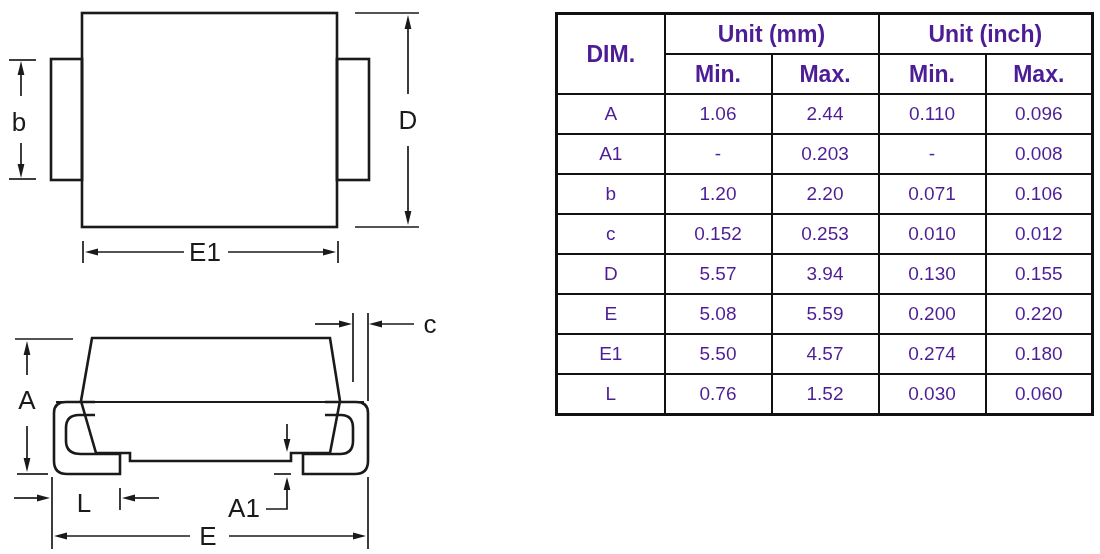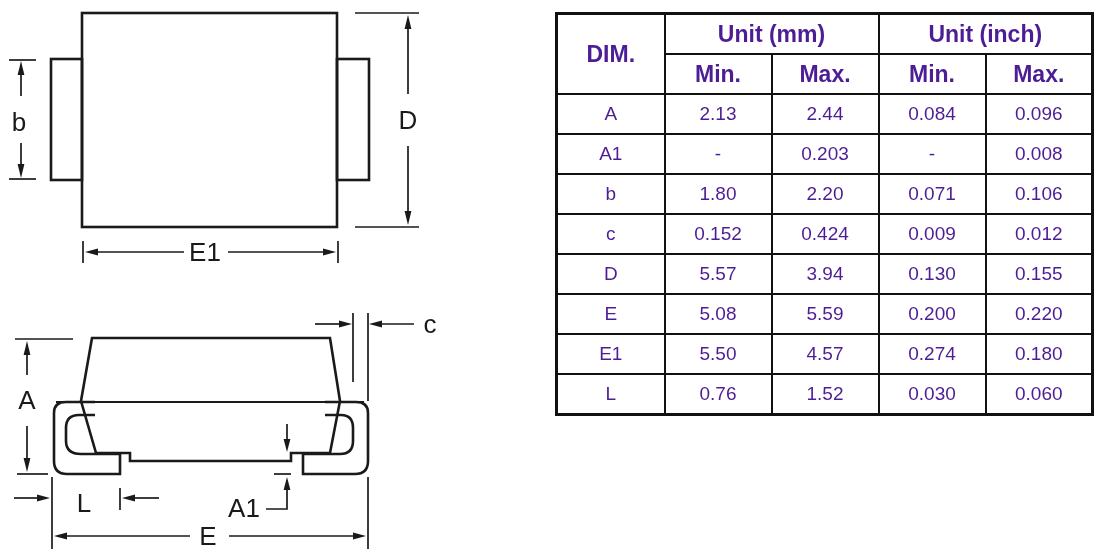--- a/index.html
+++ b/index.html
@@ -163,44 +163,44 @@
       <tr>
         <th>Min.</th>
         <th>Max.</th>
         <th>Min.</th>
         <th>Max.</th>
       </tr>
     </thead>
     <tbody>
       <tr>
         <td>A</td>
-        <td>2.13</td>
+        <td>1.06</td>
         <td>2.44</td>
-        <td>0.084</td>
+        <td>0.110</td>
         <td>0.096</td>
       </tr>
       <tr>
         <td>A1</td>
         <td>-</td>
         <td>0.203</td>
         <td>-</td>
         <td>0.008</td>
       </tr>
       <tr>
         <td>b</td>
-        <td>1.80</td>
+        <td>1.20</td>
         <td>2.20</td>
         <td>0.071</td>
         <td>0.106</td>
       </tr>
       <tr>
         <td>c</td>
         <td>0.152</td>
-        <td>0.424</td>
-        <td>0.009</td>
+        <td>0.253</td>
+        <td>0.010</td>
         <td>0.012</td>
       </tr>
       <tr>
         <td>D</td>
         <td>5.57</td>
         <td>3.94</td>
         <td>0.130</td>
         <td>0.155</td>
       </tr>
       <tr>

